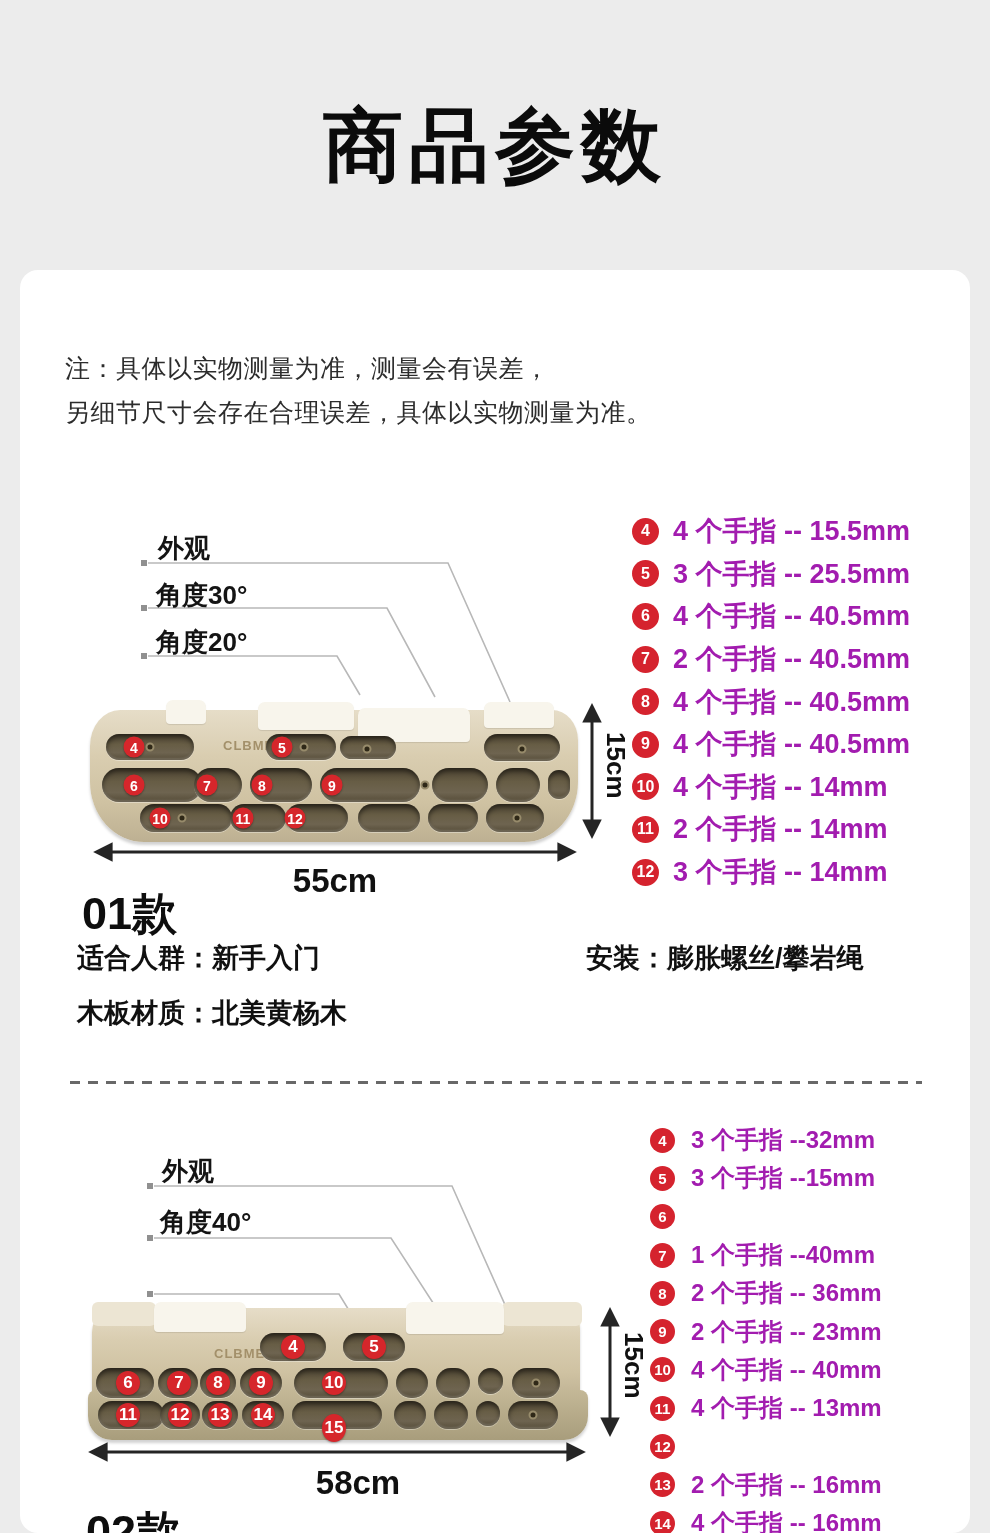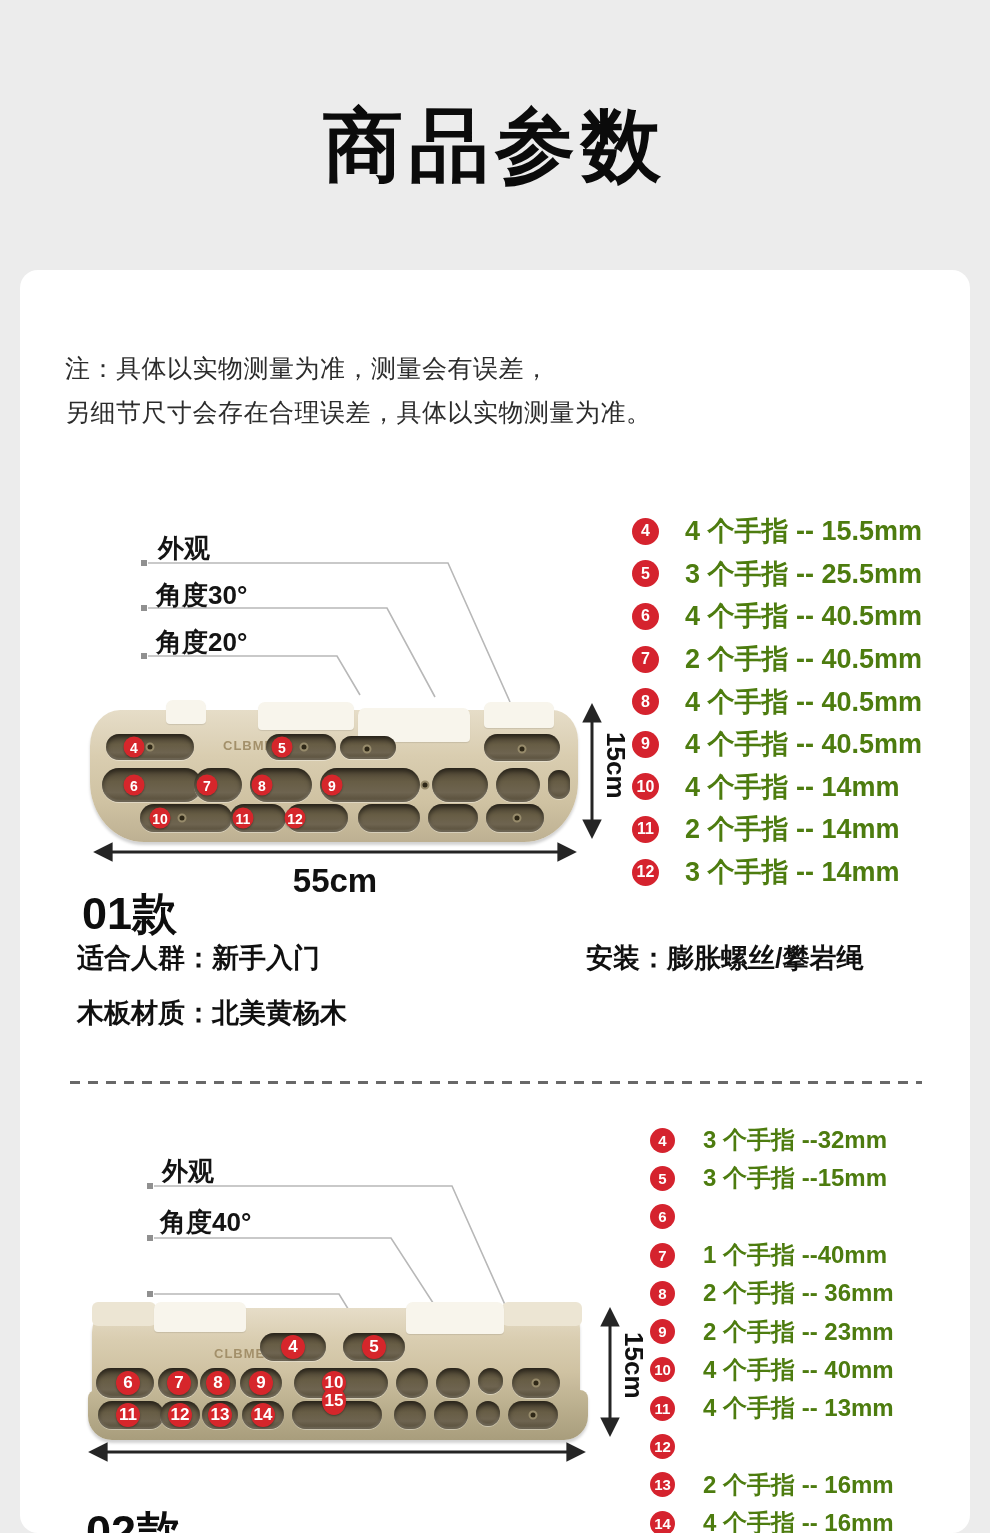--- a/index.html
+++ b/index.html
@@ -42,21 +42,21 @@
     background:#2f2817;border:2px solid #978b6b;box-sizing:border-box;}
   .brand{position:absolute;font-size:13px;font-weight:700;letter-spacing:1px;color:#a3906a;}
   
   .dim-w{font-size:33px;font-weight:700;color:#111;text-align:center;}
   .dim-h{font-size:26px;font-weight:700;color:#111;writing-mode:vertical-rl;white-space:nowrap;}
   
   .spec-list{position:absolute;}
   .spec-row{display:flex;align-items:center;}
   .spec-badge{border-radius:50%;background:#d5232e;color:#fff;font-weight:700;
     display:flex;align-items:center;justify-content:center;flex:0 0 auto;}
-  .spec-text{font-weight:600;color:#4d7c0f;white-space:nowrap;margin-left:12px;}
+  .spec-text{font-weight:600;color:#a21caf;white-space:nowrap;}
   #spec-list-1 .spec-row{height:42.6px;}
   #spec-list-1 .spec-badge{width:27px;height:27px;font-size:16px;margin-right:14px;}
   #spec-list-1 .spec-text{font-size:27px;}
   #spec-list-2 .spec-row{height:38.3px;}
   #spec-list-2 .spec-badge{width:25px;height:25px;font-size:15px;margin-right:16px;}
   #spec-list-2 .spec-text{font-size:24px;}
   
   .model-heading{font-size:45px;font-weight:800;color:#0e0e0e;}
   .detail{font-size:27px;font-weight:600;color:#101010;white-space:nowrap;}
   
@@ -247,23 +247,24 @@
       <div class="bnum" style="left: 286px; top: 45px; width: 24px; height: 24px; font-size: 17px;">5</div>
       <div class="bnum" style="left: 40px; top: 81px; width: 24px; height: 24px; font-size: 17px;">6</div>
       <div class="bnum" style="left: 91px; top: 81px; width: 24px; height: 24px; font-size: 17px;">7</div>
       <div class="bnum" style="left: 130px; top: 81px; width: 24px; height: 24px; font-size: 17px;">8</div>
       <div class="bnum" style="left: 173px; top: 81px; width: 24px; height: 24px; font-size: 17px;">9</div>
       <div class="bnum" style="left: 246px; top: 81px; width: 24px; height: 24px; font-size: 17px;">10</div>
       <div class="bnum" style="left: 40px; top: 113px; width: 24px; height: 24px; font-size: 17px;">11</div>
       <div class="bnum" style="left: 92px; top: 113px; width: 24px; height: 24px; font-size: 17px;">12</div>
       <div class="bnum" style="left: 132px; top: 113px; width: 24px; height: 24px; font-size: 17px;">13</div>
       <div class="bnum" style="left: 175px; top: 113px; width: 24px; height: 24px; font-size: 17px;">14</div>
-      <div class="bnum" style="left: 246px; top: 99px; width: 24px; height: 28px; font-size: 17px;">15</div>
+      <div class="bnum" style="left: 246px; top: 126px; width: 24px; height: 28px; font-size: 17px;">15</div>
     </div>
   <div class="dim-h abs" style="left:598px;top:1062px;">15cm</div>
+  <div class="dim-w abs" style="left:80px;top:1194px;width:516px;">58cm</div>
 
   <div id="spec-list-2" class="spec-list" style="left:630px;top:851px;">
       <div class="spec-row">
         <div class="spec-badge">4</div>
         <div class="spec-text">3 个手指 --32mm</div>
       </div>
       <div class="spec-row">
         <div class="spec-badge">5</div>
         <div class="spec-text">3 个手指 --15mm</div>
       </div>

